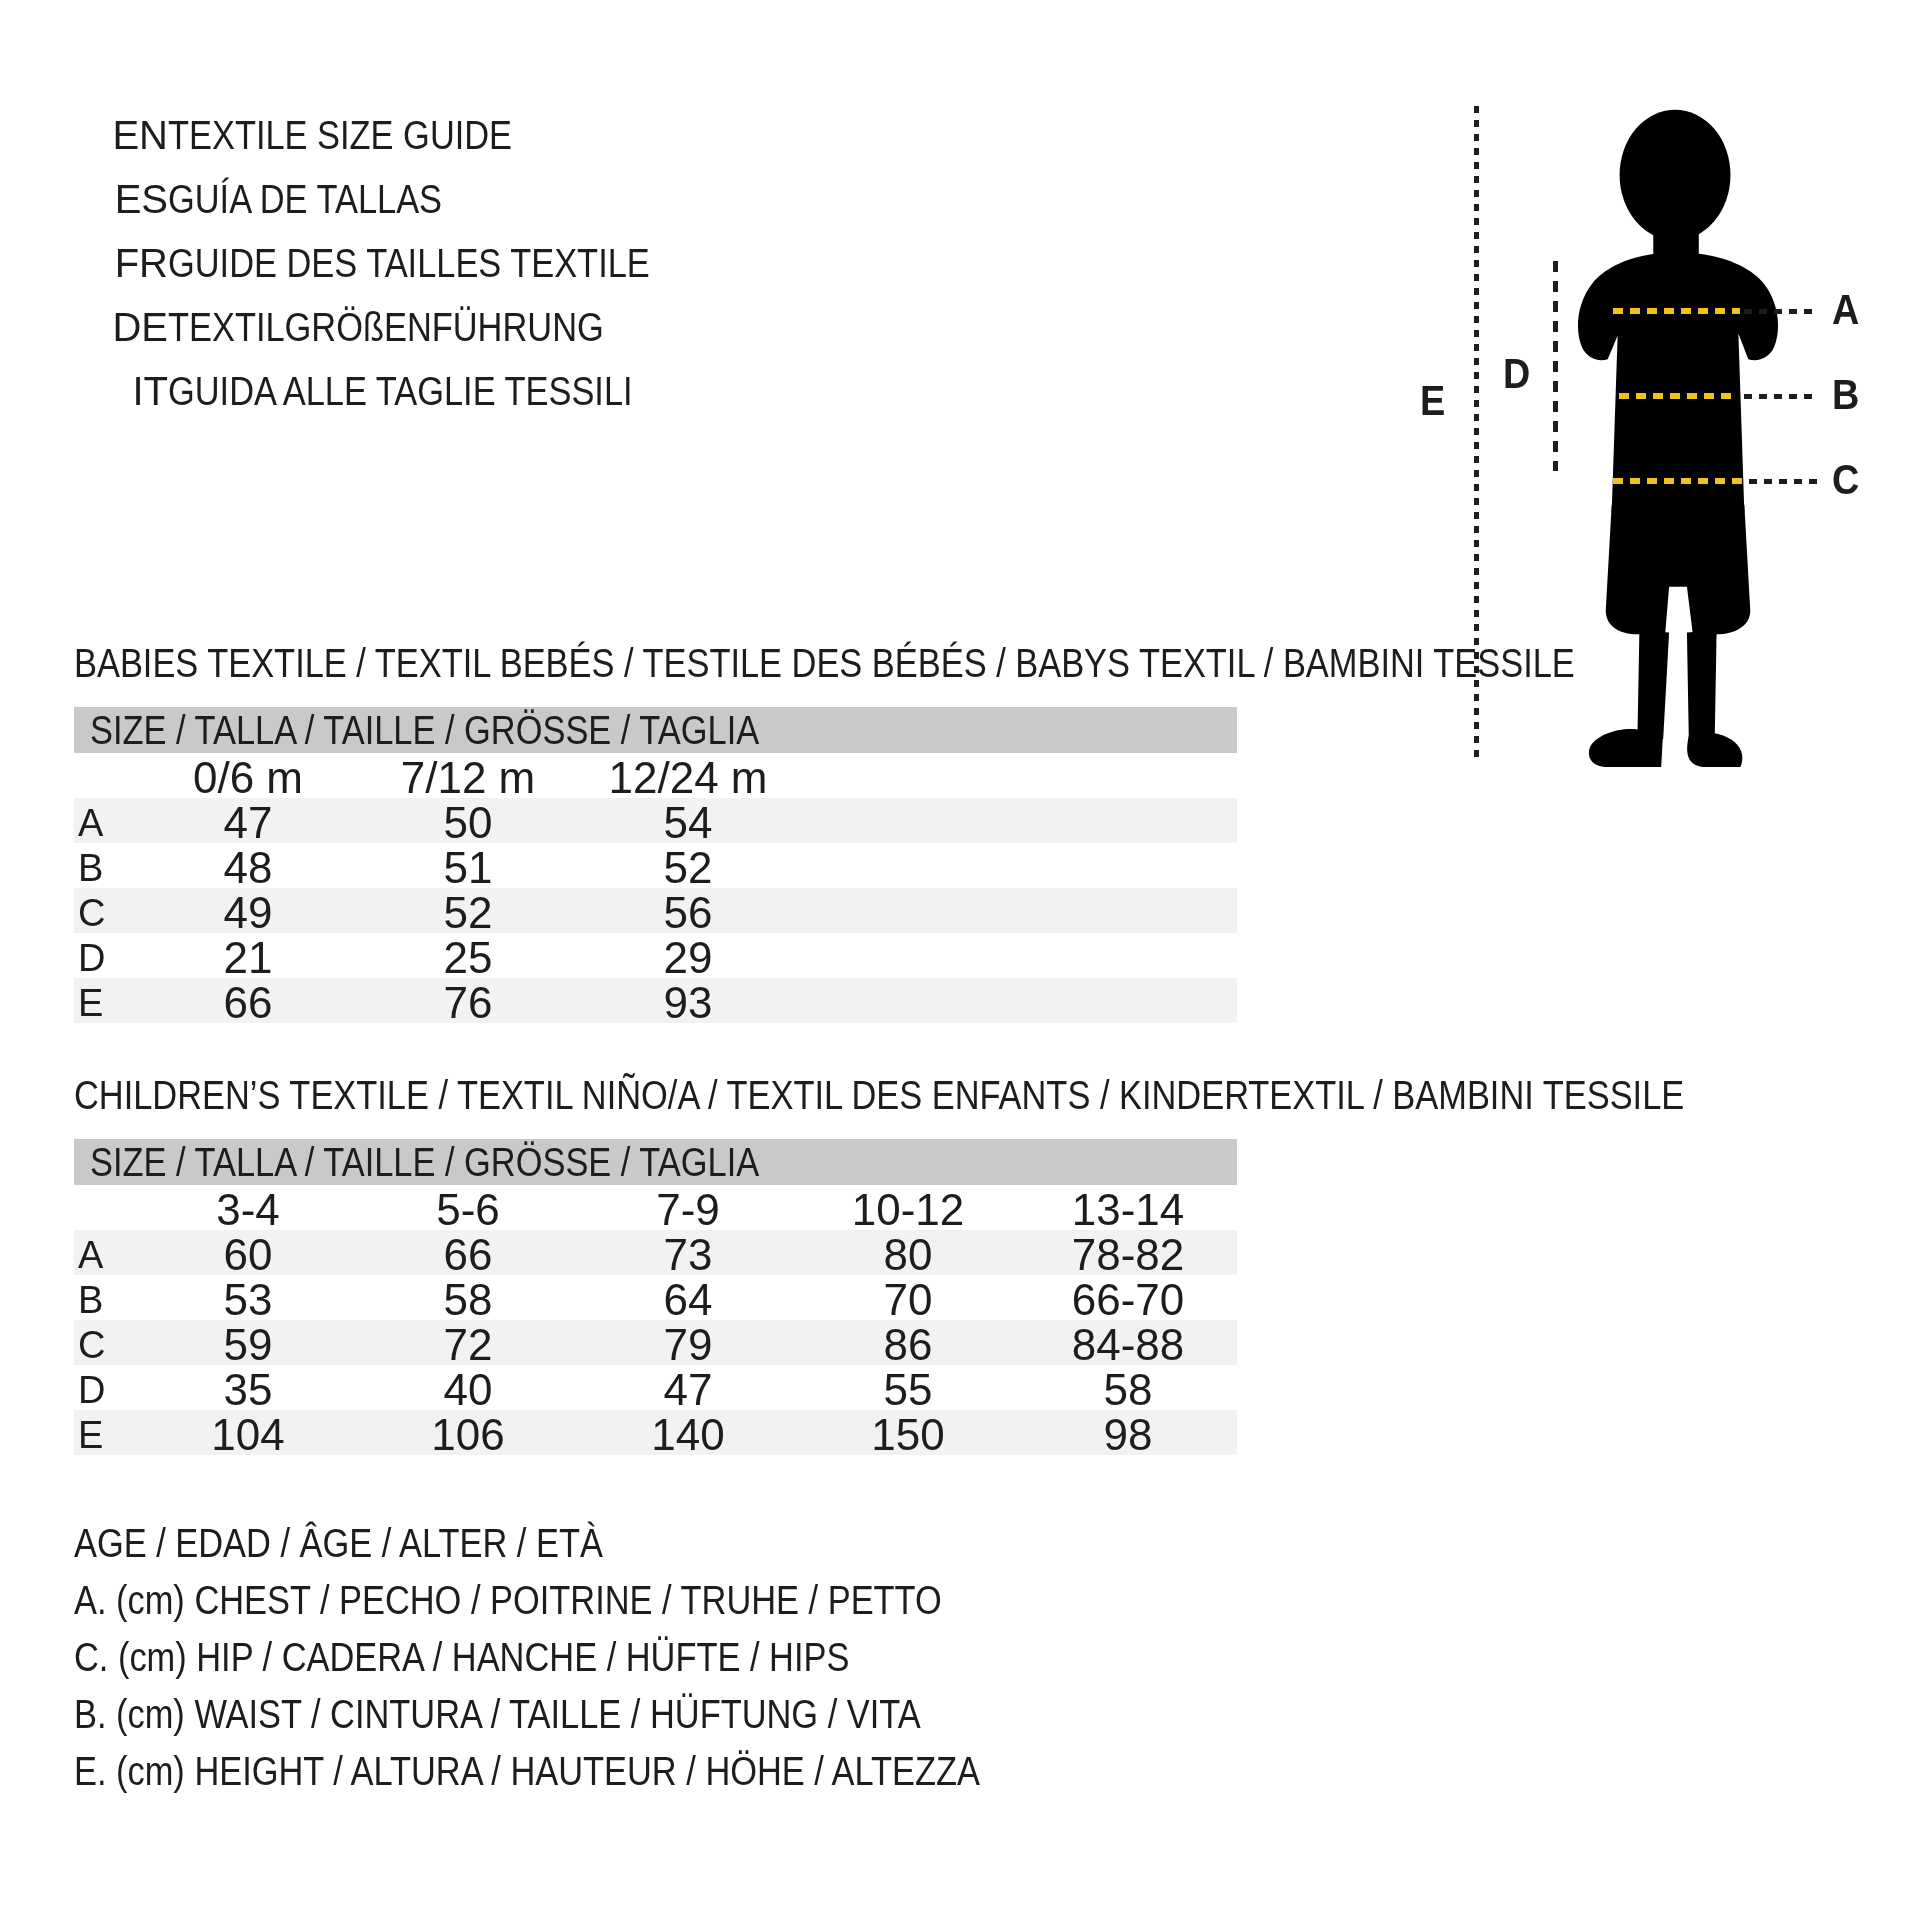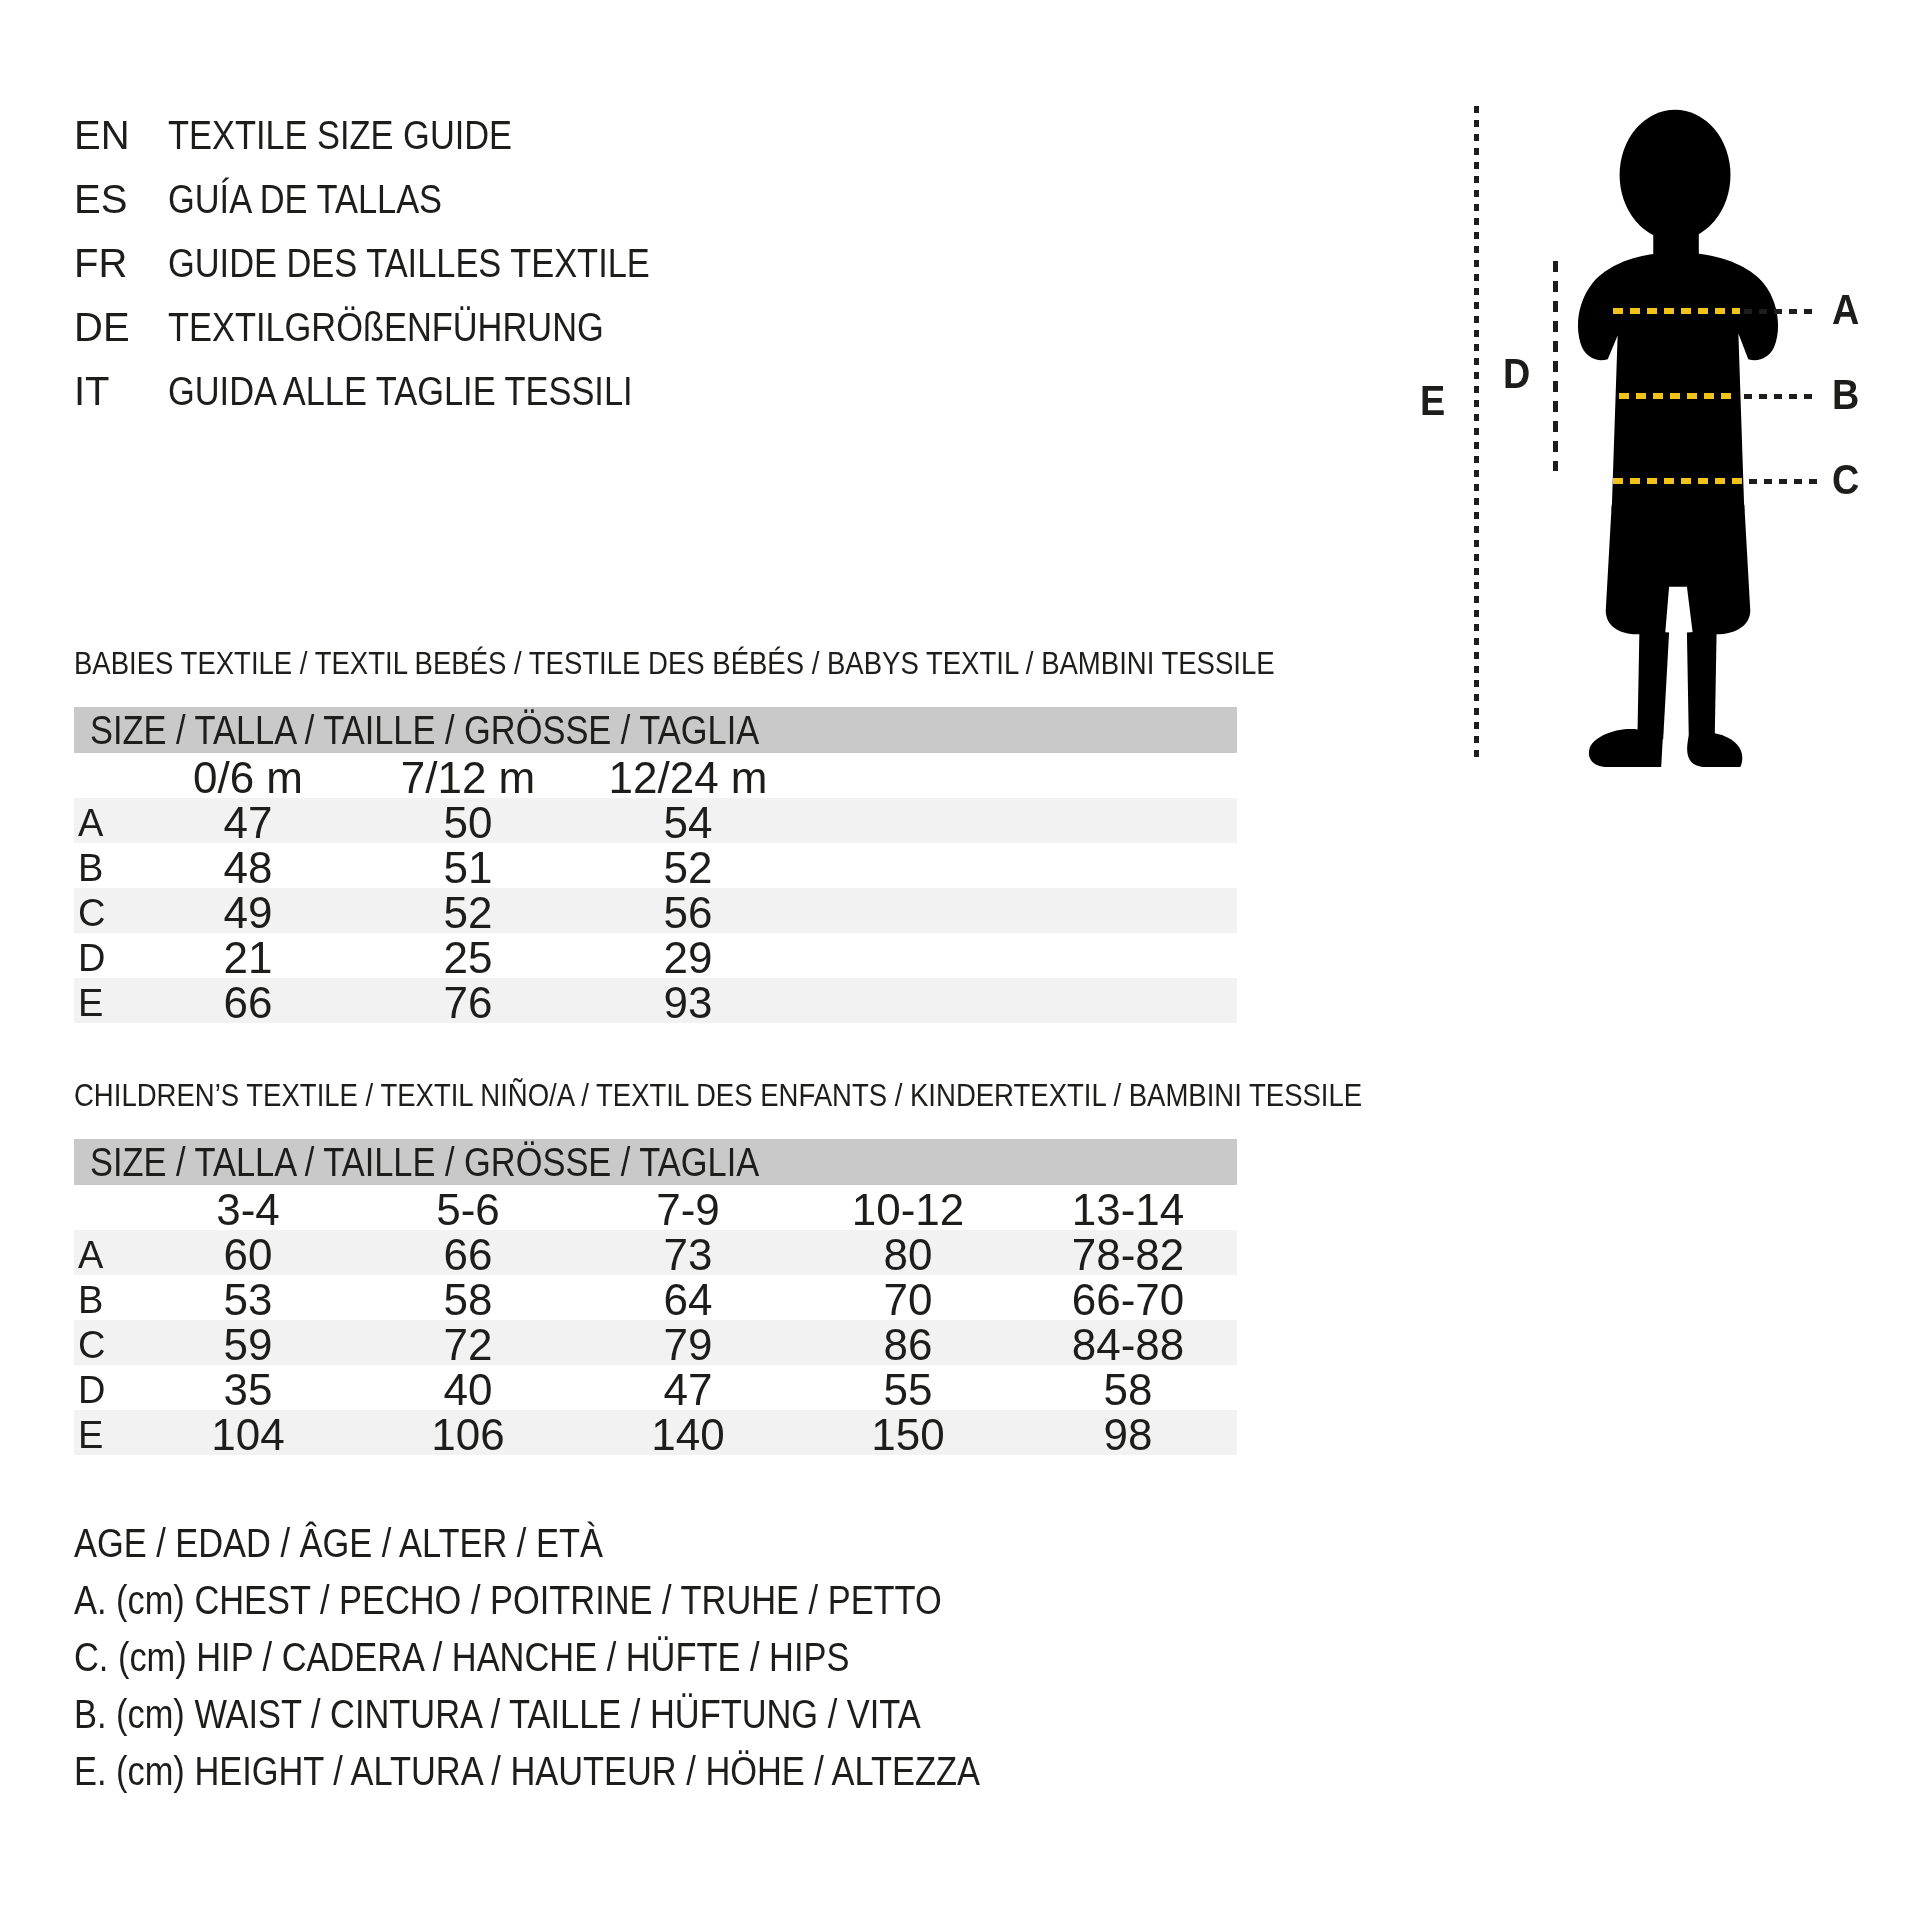--- a/index.html
+++ b/index.html
@@ -12,25 +12,25 @@
   html,body{background:#ffffff;}
   body{font-family:"Liberation Sans",sans-serif;color:var(--ink);}
   .canvas{position:relative;width:1927px;height:1927px;background:#ffffff;overflow:hidden;}
 
   
   .cond{display:inline-block;transform:scaleX(0.86);transform-origin:0 50%;white-space:nowrap;}
 
   
   .lang-block{position:absolute;left:74px;top:103px;}
   .lang-row{display:flex;height:64px;align-items:center;font-size:40px;}
-  .lang-code{width:94px;flex:0 0 94px;}
+  .lang-code{width:94px;flex:0 0 94px;text-align:right;}
   .lang-title{white-space:nowrap;}
 
   
-  .section-title{position:absolute;left:74px;font-size:32px;line-height:42px;white-space:nowrap;}
+  .section-title{position:absolute;left:74px;font-size:40px;line-height:42px;white-space:nowrap;}
 
   
   .size-table{position:absolute;left:74px;width:1163px;}
   .size-bar{height:46px;background:var(--table-header-gray);display:flex;align-items:center;padding-left:16px;font-size:40px;}
   .trow{display:grid;grid-template-columns:64px 220px 220px 220px 220px 220px;height:45px;align-items:center;}
   .stripe{background:var(--row-stripe-gray);}
   .cell{text-align:center;font-size:44px;}
   .rowlabel{text-align:left;padding-left:4px;font-size:38px;}
 
   

